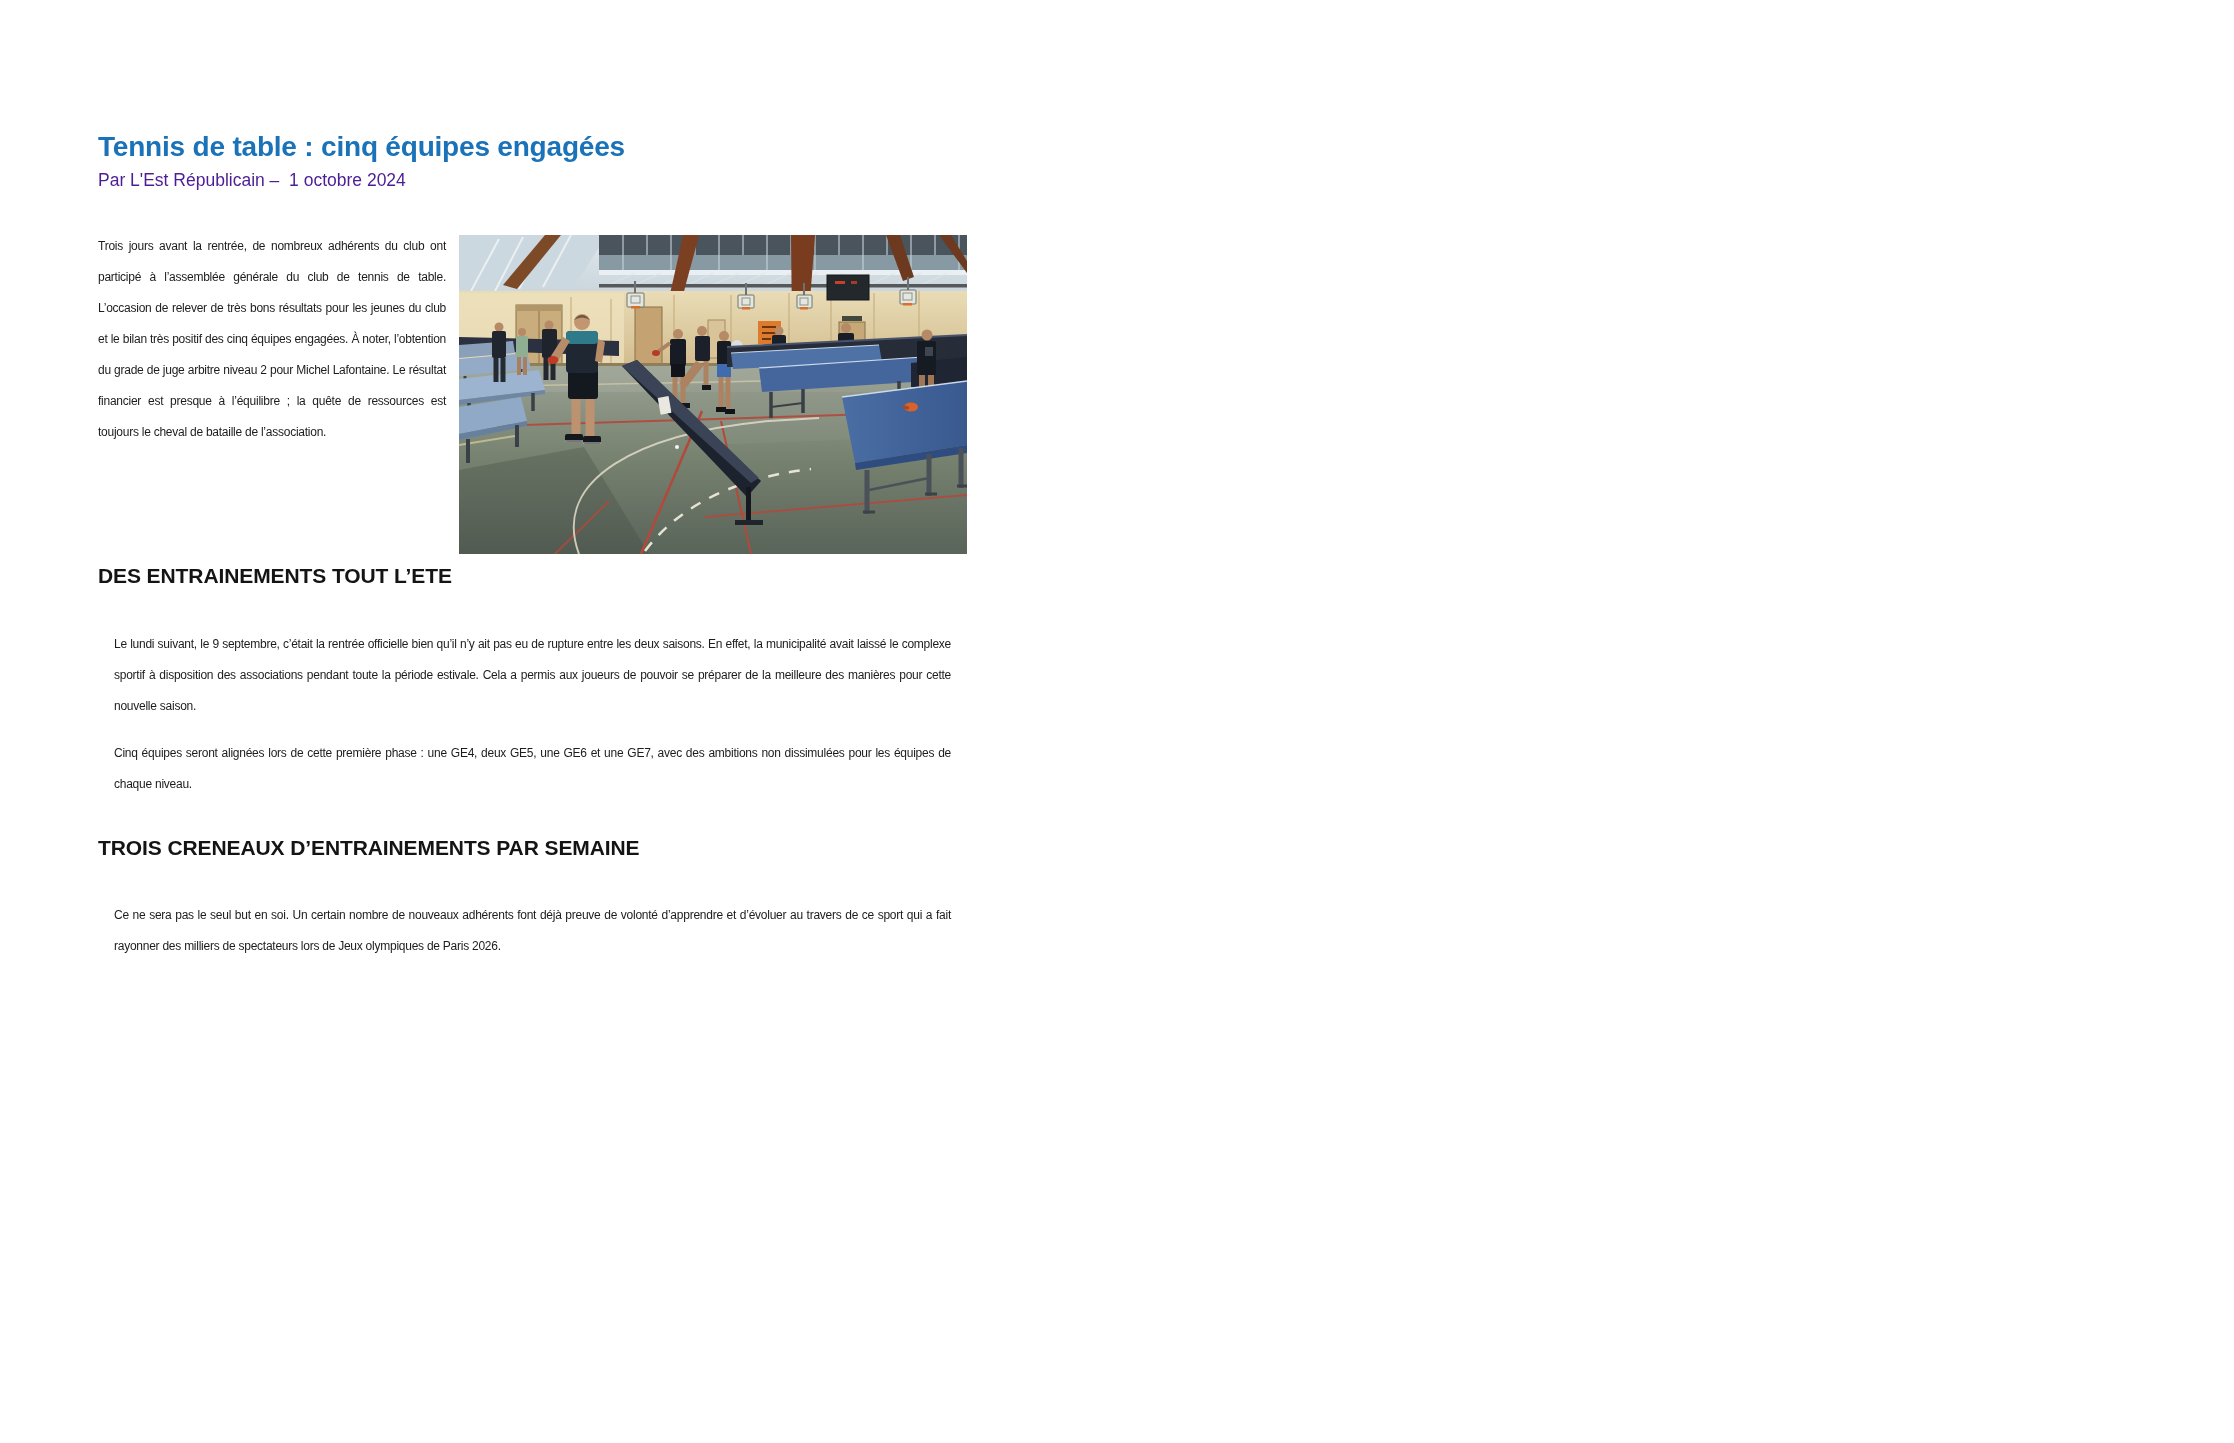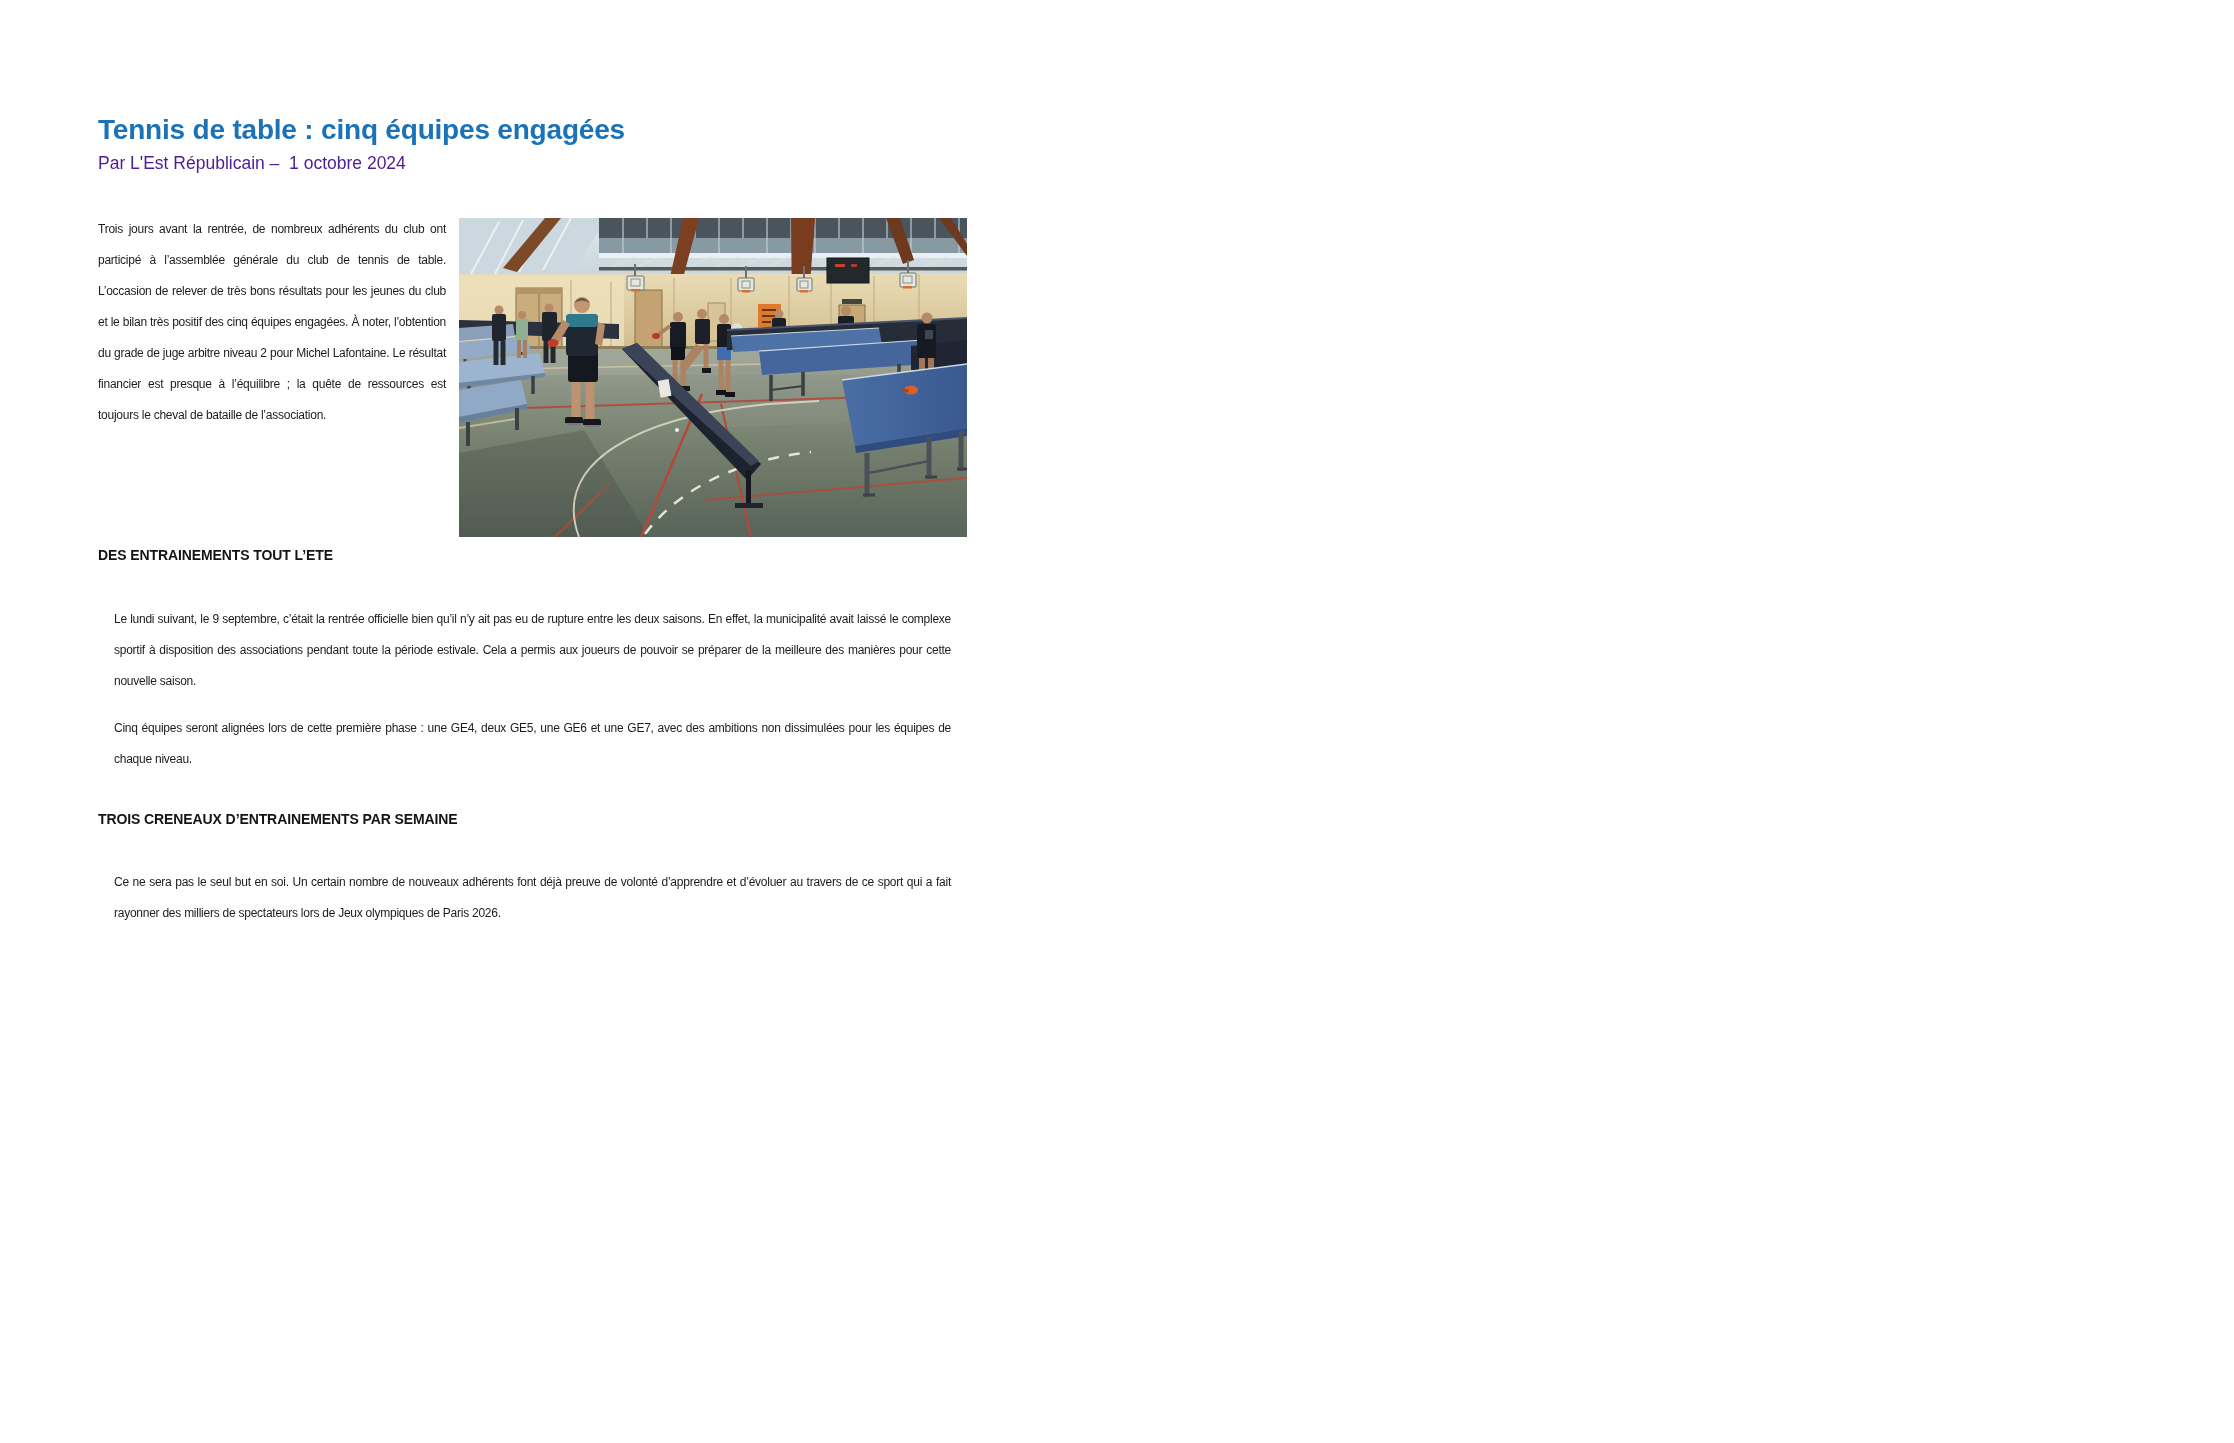--- a/index.html
+++ b/index.html
@@ -1,24 +1,24 @@
 <!DOCTYPE html>
 <html lang="fr"><head>
 <meta charset="utf-8">
 <style>
   html,body{margin:0;padding:0;background:#ffffff;width:2234px;height:1443px;overflow:hidden;
     font-family:"Liberation Sans","DejaVu Sans",sans-serif;-webkit-font-smoothing:antialiased;}
-  .article{position:absolute;left:98px;top:114px;width:869px;color:#1c1c1c;}
+  .article{position:absolute;left:98px;top:131px;width:869px;color:#1c1c1c;}
   h1.title{font-size:28px;line-height:1.15;font-weight:700;margin:0 0 7px 0;letter-spacing:-0.2px;}
   .byline{font-size:17.5px;color:#4c1d95;margin:0 0 40px 0;}
   .body-text{font-size:12px;line-height:31px;text-align:justify;letter-spacing:-0.25px;}
   .intro{margin:0;}
   .photo-wrap{float:right;width:508px;height:319px;margin:4px 0 10px 13px;}
   .photo-wrap svg{display:block;width:508px;height:319px;}
-  h2.section-heading{clear:both;font-size:14px;font-weight:700;color:#141414;
+  h2.section-heading{clear:both;font-size:21px;font-weight:700;color:#141414;
     margin:49px 0 41px 0;letter-spacing:-0.1px;}
   h2.section-heading.second{margin-top:36px;margin-bottom:40px;}
   .section p{margin:16px;}
   .footer-note{margin-top:66px;border-top:3px solid #e9e9e9;border-bottom:3px solid #e9e9e9;
     padding:11px 0 13px 0;font-size:18.5px;letter-spacing:-0.25px;color:#1c1c1c;}
 </style>
 </head>
 <body>
 
 <div class="article">

